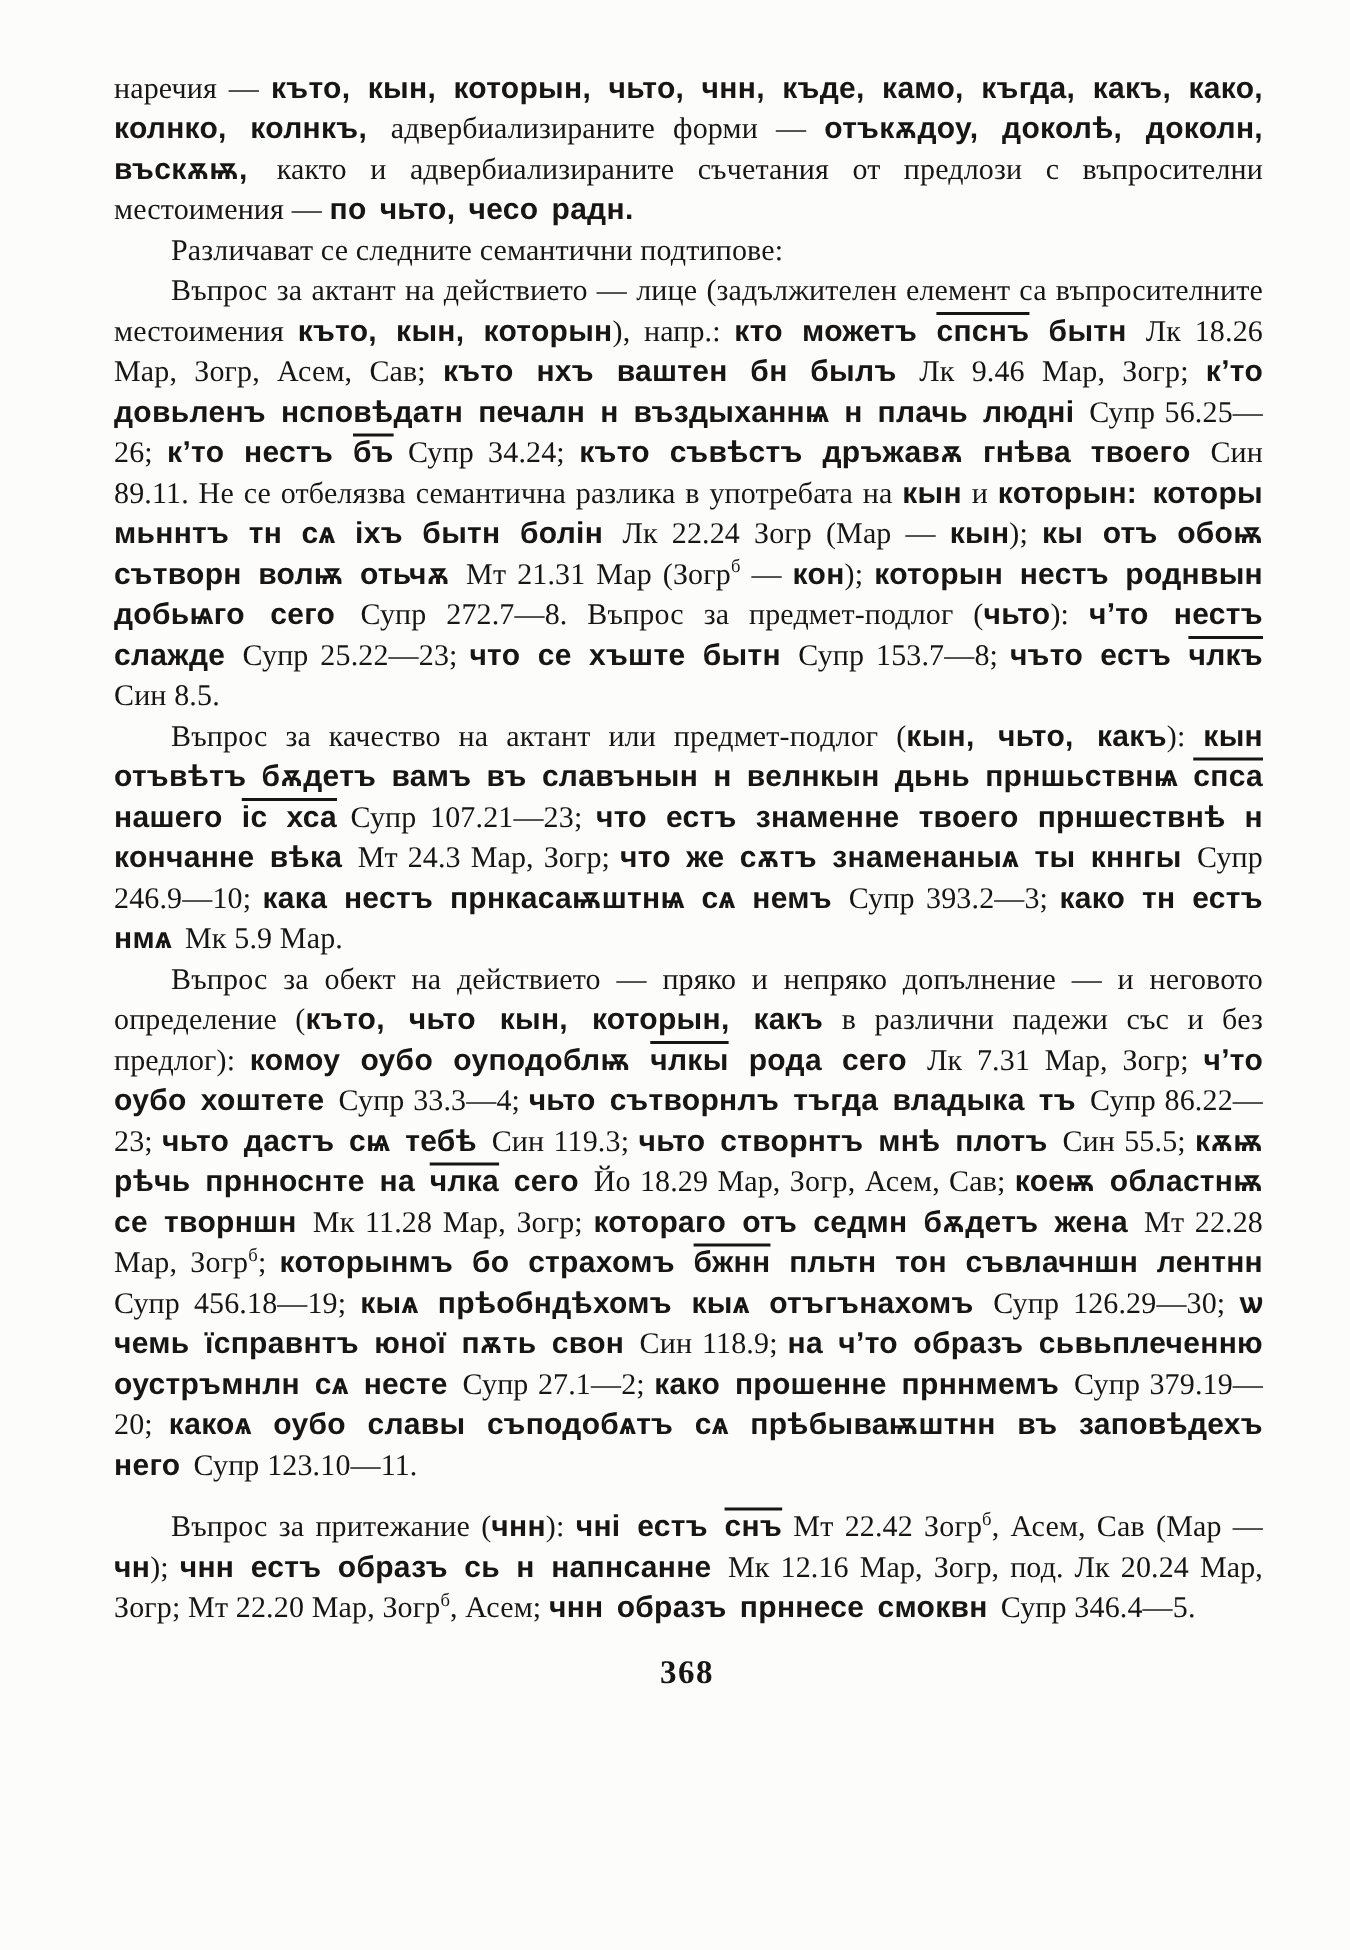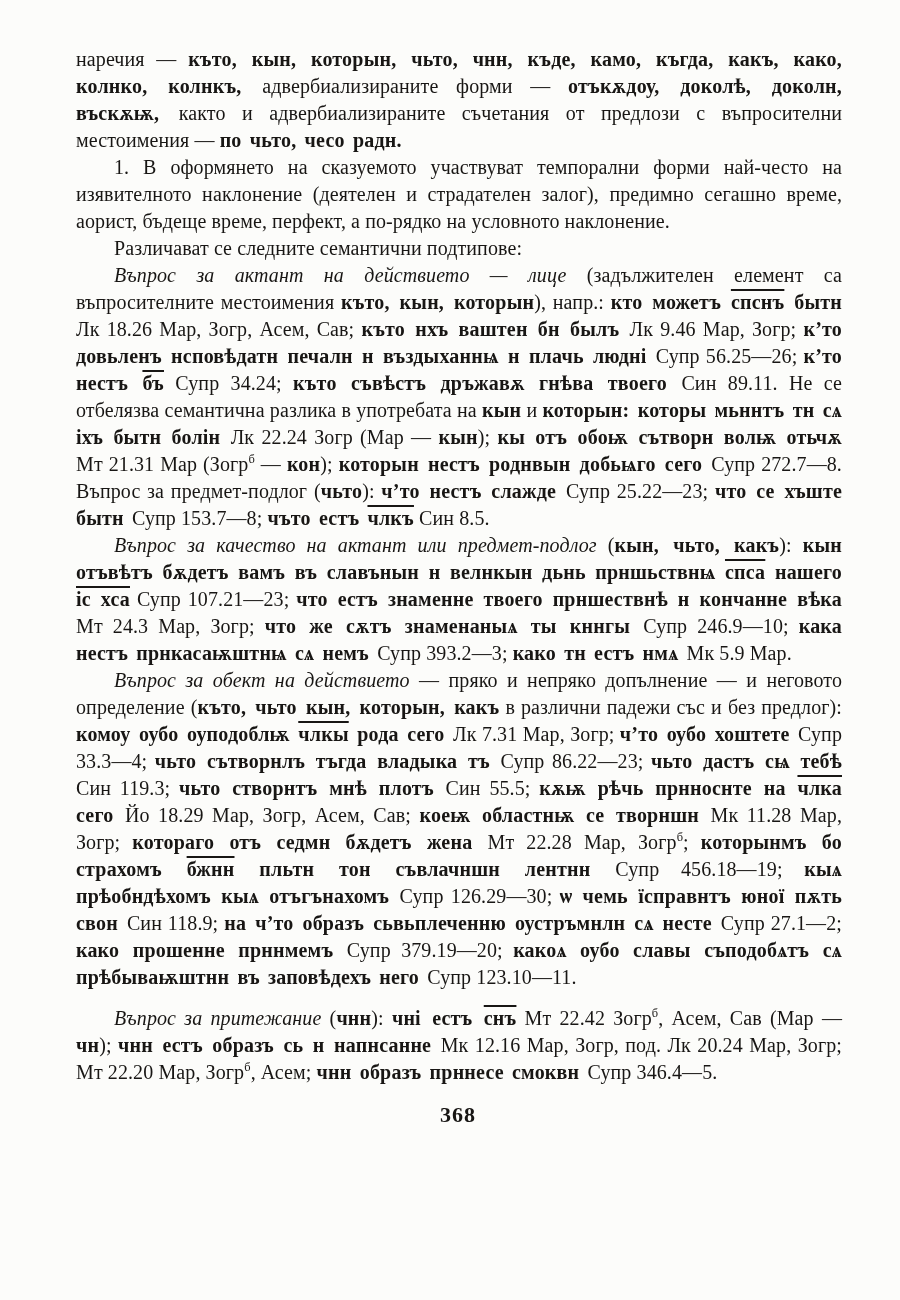--- a/index.html
+++ b/index.html
@@ -27,23 +27,23 @@
   p.para{
     margin:0;
     font-size:20px;
     line-height:27px;
     text-align:justify;
     letter-spacing:0.1px;
   }
   p.para.indent{ text-indent:38px; }
   p.para.space-before{ margin-top:14px; }
   .run-n{ }
-  .run-i{ font-style:italic; }
+  .run-i{ }
   .run-o, .run-ot{
-    font-family:Liberation Serif, serif;
+    font-family:Liberation Sans, sans-serif;
     font-weight:700;
     word-spacing:3px;
     letter-spacing:0.2px;
   }
   .run-ot{ text-decoration:overline;margin-top:44px; }
   .run-sup{
     vertical-align:super;
     font-size:0.62em;
     line-height:0;
   }
@@ -54,21 +54,20 @@
     font-weight:700;
     letter-spacing:1px;
   }
 </style>
 </head>
 <body>
 
 <div class="page">
   <div class="text-block">
       <p class="para"><span class="run-n">наречия — </span><span class="run-o">къто, кын, которын, чьто, чнн, къде, камо, къгда, какъ, како, колнко, колнкъ, </span><span class="run-n">адвербиализираните форми — </span><span class="run-o">отъкѫдоу, доколѣ, доколн, въскѫѭ, </span><span class="run-n">както и адвербиализираните съчетания от предлози с въпросителни местоимения — </span><span class="run-o">по чьто, чесо радн.</span></p>
-      <p class="para indent"><span class="run-n">1. В оформянето на сказуемото участвуват темпорални форми най-често на изявителното наклонение (деятелен и страдателен залог), предимно сегашно време, аорист, бъдеще време, перфект, а по-рядко на условното наклонение.</span></p>
       <p class="para indent"><span class="run-n">Различават се следните семантични подтипове:</span></p>
       <p class="para indent"><span class="run-i">Въпрос за актант на действието — лице </span><span class="run-n">(задължителен елемент са въпросителните местоимения </span><span class="run-o">къто, кын, которын</span><span class="run-n">), напр.: </span><span class="run-o">кто можетъ </span><span class="run-ot">спснъ</span><span class="run-o"> бытн </span><span class="run-n">Лк 18.26 Мар, Зогр, Асем, Сав; </span><span class="run-o">къто нхъ ваштен бн былъ </span><span class="run-n">Лк 9.46 Мар, Зогр; </span><span class="run-o">к’то довьленъ нсповѣдатн печалн н въздыханнѩ н плачь людні </span><span class="run-n">Супр 56.25—26; </span><span class="run-o">к’то нестъ </span><span class="run-ot">бъ</span><span class="run-n"> Супр 34.24; </span><span class="run-o">къто съвѣстъ дръжавѫ гнѣва твоего </span><span class="run-n">Син 89.11. Не се отбелязва семантична разлика в употребата на </span><span class="run-o">кын</span><span class="run-n"> и </span><span class="run-o">которын: которы мьннтъ тн сѧ іхъ бытн болін </span><span class="run-n">Лк 22.24 Зогр (Мар — </span><span class="run-o">кын</span><span class="run-n">); </span><span class="run-o">кы отъ обоѭ сътворн волѭ отьчѫ </span><span class="run-n">Мт 21.31 Мар (Зогр</span><span class="run-sup">б</span><span class="run-n"> — </span><span class="run-o">кон</span><span class="run-n">); </span><span class="run-o">которын нестъ роднвын добьѩго сего </span><span class="run-n">Супр 272.7—8. Въпрос за предмет-подлог (</span><span class="run-o">чьто</span><span class="run-n">): </span><span class="run-o">ч’то нестъ слажде </span><span class="run-n">Супр 25.22—23; </span><span class="run-o">что се хъште бытн </span><span class="run-n">Супр 153.7—8; </span><span class="run-o">чъто естъ </span><span class="run-ot">члкъ</span><span class="run-n"> Син 8.5.</span></p>
       <p class="para indent"><span class="run-i">Въпрос за качество на актант или предмет-подлог </span><span class="run-n">(</span><span class="run-o">кын, чьто, какъ</span><span class="run-n">): </span><span class="run-o">кын отъвѣтъ бѫдетъ вамъ въ славънын н велнкын дьнь прншьствнѩ </span><span class="run-ot">спса</span><span class="run-o"> нашего </span><span class="run-ot">іс хса</span><span class="run-n"> Супр 107.21—23; </span><span class="run-o">что естъ знаменне твоего прншествнѣ н кончанне вѣка </span><span class="run-n">Мт 24.3 Мар, Зогр; </span><span class="run-o">что же сѫтъ знаменаныѧ ты кннгы </span><span class="run-n">Супр 246.9—10; </span><span class="run-o">кака нестъ прнкасаѭштнѩ сѧ немъ </span><span class="run-n">Супр 393.2—3; </span><span class="run-o">како тн естъ нмѧ </span><span class="run-n">Мк 5.9 Мар.</span></p>
       <p class="para indent"><span class="run-i">Въпрос за обект на действието </span><span class="run-n">— пряко и непряко допълнение — и неговото определение (</span><span class="run-o">къто, чьто кын, которын, какъ</span><span class="run-n"> в различни падежи със и без предлог): </span><span class="run-o">комоу оубо оуподоблѭ </span><span class="run-ot">члкы</span><span class="run-o"> рода сего </span><span class="run-n">Лк 7.31 Мар, Зогр; </span><span class="run-o">ч’то оубо хоштете </span><span class="run-n">Супр 33.3—4; </span><span class="run-o">чьто сътворнлъ тъгда владыка тъ </span><span class="run-n">Супр 86.22—23; </span><span class="run-o">чьто дастъ сѩ тебѣ </span><span class="run-n">Син 119.3; </span><span class="run-o">чьто створнтъ мнѣ плотъ </span><span class="run-n">Син 55.5; </span><span class="run-o">кѫѭ рѣчь прнноснте на </span><span class="run-ot">члка</span><span class="run-o"> сего </span><span class="run-n">Йо 18.29 Мар, Зогр, Асем, Сав; </span><span class="run-o">коеѭ областнѭ се творншн </span><span class="run-n">Мк 11.28 Мар, Зогр; </span><span class="run-o">котораго отъ седмн бѫдетъ жена </span><span class="run-n">Мт 22.28 Мар, Зогр</span><span class="run-sup">б</span><span class="run-n">; </span><span class="run-o">которынмъ бо страхомъ </span><span class="run-ot">бжнн</span><span class="run-o"> пльтн тон съвлачншн лентнн </span><span class="run-n">Супр 456.18—19; </span><span class="run-o">кыѧ прѣобндѣхомъ кыѧ отъгънахомъ </span><span class="run-n">Супр 126.29—30; </span><span class="run-o">ѡ чемь їсправнтъ юної пѫть свон </span><span class="run-n">Син 118.9; </span><span class="run-o">на ч’то образъ сьвьплеченню оустръмнлн сѧ несте </span><span class="run-n">Супр 27.1—2; </span><span class="run-o">како прошенне прннмемъ </span><span class="run-n">Супр 379.19—20; </span><span class="run-o">какоѧ оубо славы съподобѧтъ сѧ прѣбываѭштнн въ заповѣдехъ него </span><span class="run-n">Супр 123.10—11.</span></p>
       <p class="para indent space-before"><span class="run-i">Въпрос за притежание </span><span class="run-n">(</span><span class="run-o">чнн</span><span class="run-n">): </span><span class="run-o">чні естъ </span><span class="run-ot">снъ</span><span class="run-n"> Мт 22.42 Зогр</span><span class="run-sup">б</span><span class="run-n">, Асем, Сав (Мар — </span><span class="run-o">чн</span><span class="run-n">); </span><span class="run-o">чнн естъ образъ сь н напнсанне </span><span class="run-n">Мк 12.16 Мар, Зогр, под. Лк 20.24 Мар, Зогр; Мт 22.20 Мар, Зогр</span><span class="run-sup">б</span><span class="run-n">, Асем; </span><span class="run-o">чнн образъ прннесе смоквн </span><span class="run-n">Супр 346.4—5.</span></p>
     </div>
   <div class="page-number">368</div>
 </div>
 
 </body></html>

